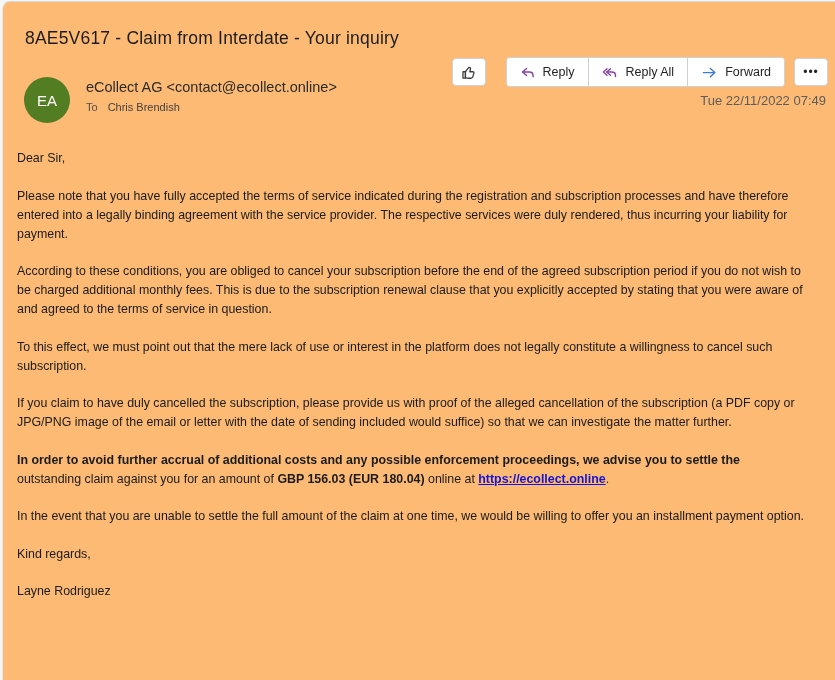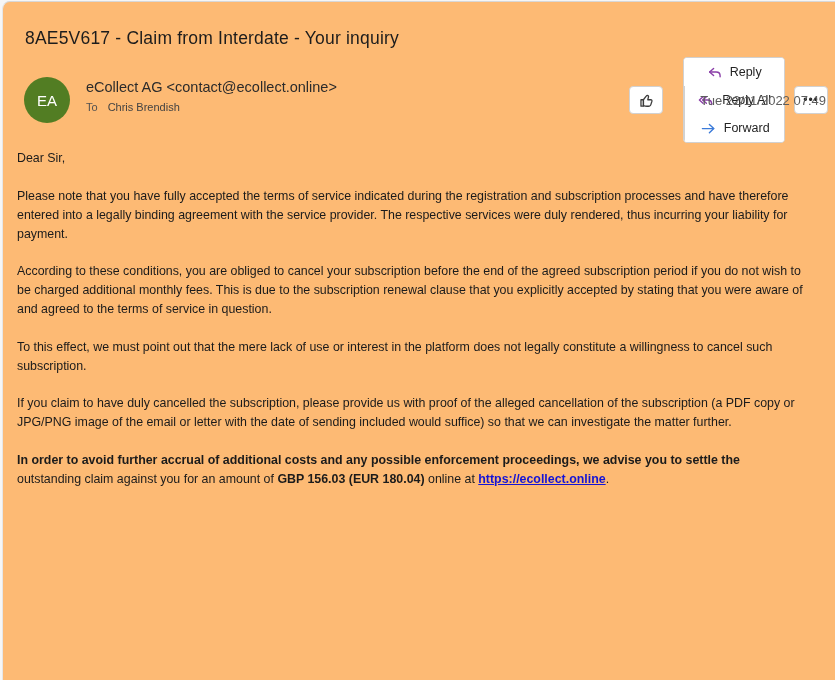--- a/index.html
+++ b/index.html
@@ -72,21 +72,21 @@
     box-sizing: border-box;
     display: flex;
     align-items: center;
     justify-content: center;
     padding: 0 9px;
     font-family: "Liberation Sans", sans-serif;
     font-size: 12.5px;
     color: #242424;
     cursor: pointer;
   }
-  .btn-group { display: flex; margin-left: 20px; margin-right: 9px; overflow: hidden; flex-direction: column; }
+  .btn-group { display: flex; margin-left: 20px; margin-right: 9px; overflow: hidden; }
   .btn-group .btn { border: none; border-radius: 0; padding: 0 13px; }
   .btn-group .btn + .btn { border-left: 1px solid #d1d1d1; }
   .btn .ic { display: inline-flex; margin-right: 7px; }
   .icon-btn { width: 34px; padding: 0; }
   .more-glyph { font-size: 12px; letter-spacing: 1px; color: #242424; line-height: 1; }
   .reply-ic { color: var(--reply-purple, #8a3fa8); }
   .forward-ic { color: var(--forward-blue, #3c7bd9); }
   .like-ic { color: #3b3b3b; }
 
   .timestamp {
@@ -181,15 +181,21 @@
 
     <p class="para">Dear Sir,</p>
         <p class="para">Please note that you have fully accepted the terms of service indicated during the registration and subscription processes and have therefore entered into a legally binding agreement with the service provider. The respective services were duly rendered, thus incurring your liability for payment.</p>
         <p class="para">According to these conditions, you are obliged to cancel your subscription before the end of the agreed subscription period if you do not wish to be charged additional monthly fees. This is due to the subscription renewal clause that you explicitly accepted by stating that you were aware of and agreed to the terms of service in question.</p>
         <p class="para">To this effect, we must point out that the mere lack of use or interest in the platform does not legally constitute a willingness to cancel such subscription.</p>
         <p class="para">If you claim to have duly cancelled the subscription, please provide us with proof of the alleged cancellation of the subscription (a PDF copy or JPG/PNG image of the email or letter with the date of sending included would suffice) so that we can investigate the matter further.</p>
       </div>
 
     <p class="para"><span class="b">In order to avoid further accrual of additional costs and any possible enforcement proceedings, we advise you to settle the </span><span>outstanding claim against you for an amount of </span><span class="b">GBP 156.03 (EUR 180.04)</span><span> online at </span><a class="link b">https://ecollect.online</a><span>.</span></p>
 
+    <div>
+
+    <p class="para">In the event that you are unable to settle the full amount of the claim at one time, we would be willing to offer you an installment payment option.</p>
+        <p class="para">Kind regards,</p>
+        <p class="para">Layne Rodriguez</p>
+      </div>
   </div>
 
 </div>
 
 </body></html>

